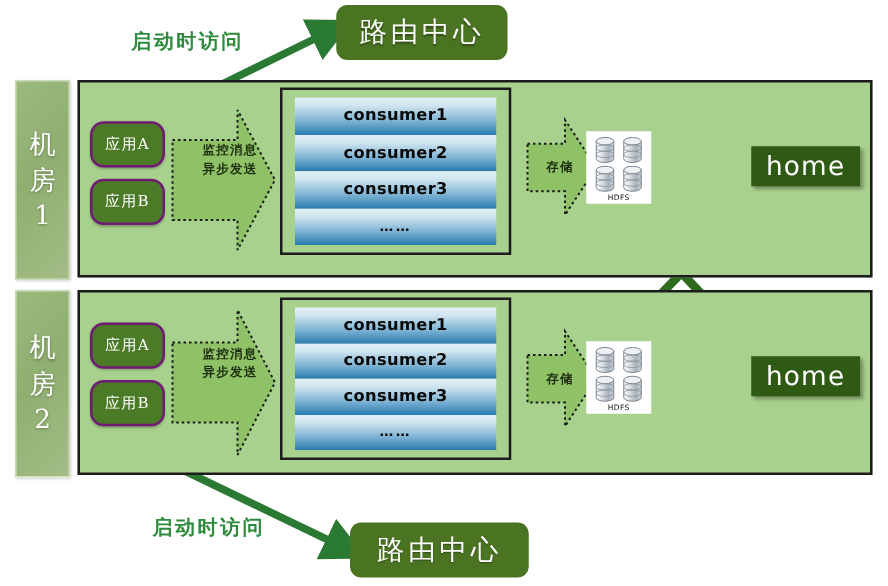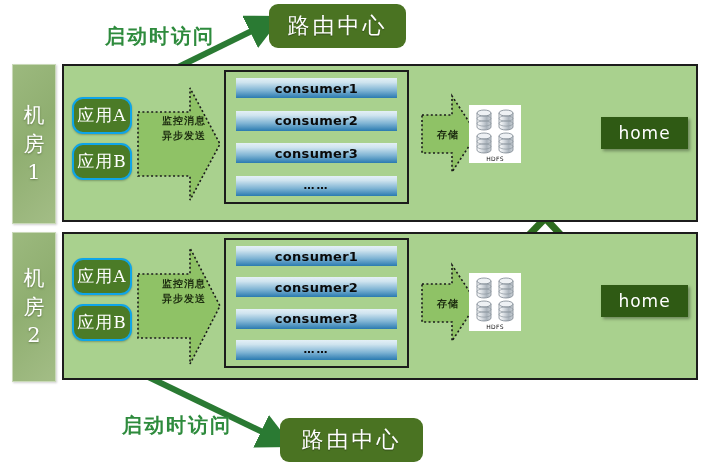--- a/index.html
+++ b/index.html
@@ -46,25 +46,25 @@
   
   .room{
     background:#a9d18e;
     border:2px solid #1c1c1c;
     box-sizing:border-box;
   }
 
   
   .app-box{
     background:#4b7b27;
-    border:2px solid #0ea5e9;
+    border:2px solid #701a75;
     border-radius:11px;
     display:flex;align-items:center;justify-content:center;
     color:#ffffff;
-    font-size:17px;
+    font-size:12px;
     font-family:"DejaVu Serif","Liberation Serif",serif;
     letter-spacing:1px;
     box-shadow:0 1px 2px rgba(0,0,0,.25);
   }
 
   
   .chevron{
     position:absolute;
   }
   .chev-label{
@@ -82,21 +82,21 @@
   
   .consumer-panel{
     background:#a9d18e;
     border:2px solid #1c1c1c;
     box-sizing:border-box;
     display:flex;flex-direction:column;
     justify-content:space-between;
     padding:6px 10px;
   }
   .consumer-bar{
-    height:20px;
+    height:30px;
     background:linear-gradient(to bottom,#e4f0f6 0%,#cfe4ef 22%,#7fb4d4 62%,#2a7ab0 100%);
     display:flex;align-items:center;justify-content:center;
     color:#0a0a0a;
     font-size:13px;
     font-family:"DejaVu Sans","Liberation Sans",sans-serif;
     font-weight:bold;
     letter-spacing:.3px;
   }
   .consumer-bar.dots{letter-spacing:2px;font-size:11px;}
 
@@ -119,32 +119,32 @@
     color:#111;
     margin-top:1px;
     letter-spacing:.3px;
   }
 
   
   .home-box{
     background:#2f5a14;
     display:flex;align-items:center;justify-content:center;
     color:#ffffff;
-    font-size:17px;
+    font-size:21px;
     font-family:"DejaVu Sans","Liberation Sans",sans-serif;
     box-shadow:2px 2px 3px rgba(0,0,0,.35);
     letter-spacing:1px;
   }
 
   
   .startup-label{
     position:absolute;
     color:#2e8b3d;
     font-family:"DejaVu Serif","Liberation Serif",serif;
-    font-size:20px;
+    font-size:16px;
     font-weight:bold;
     letter-spacing:2px;
     white-space:nowrap;
     text-shadow:0 1px 0 rgba(255,255,255,.6);
   }
 
   svg.overlay{position:absolute;left:0;top:0;pointer-events:none;}
 </style>
 </head>
 <body>

